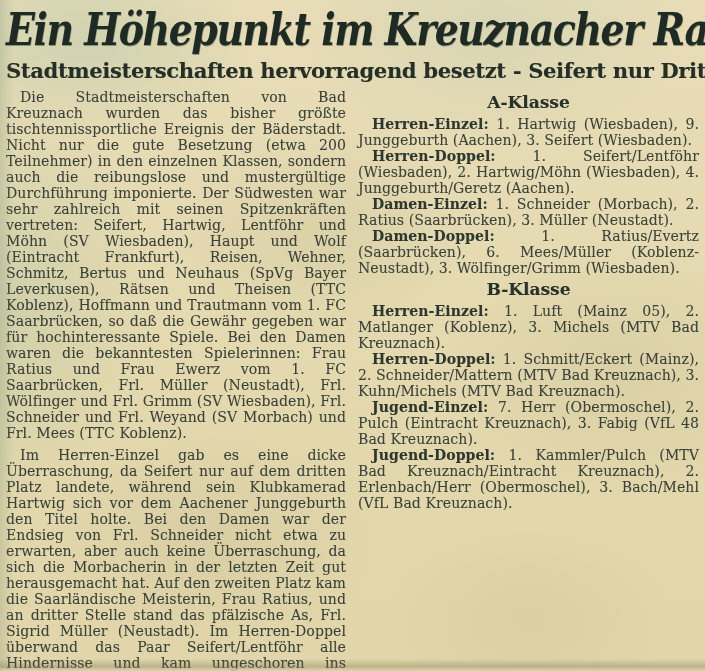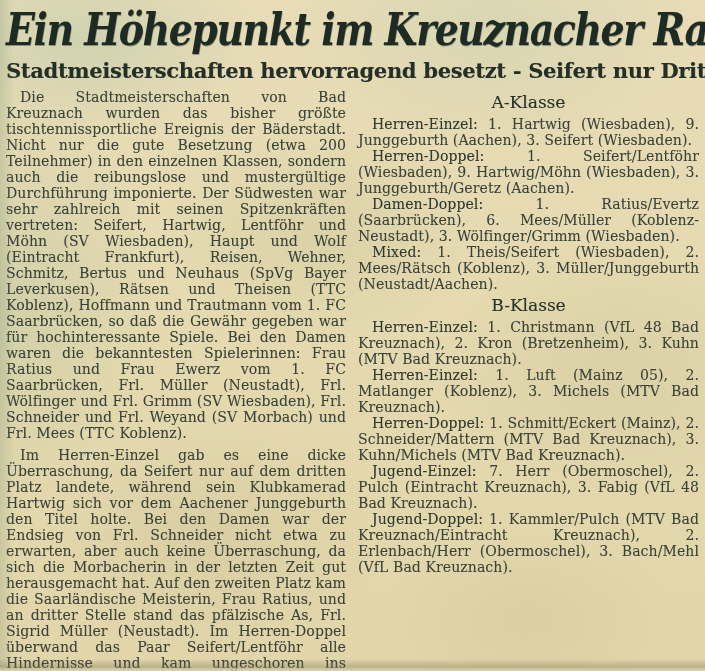--- a/index.html
+++ b/index.html
@@ -73,28 +73,28 @@
     line-height: 16px;
     text-align: justify;
     text-indent: 14px;
     letter-spacing: 0.1px;
     color: #39423a;
     text-shadow: 0.3px 0.3px 0 rgba(57,66,58,0.25);
   }
   .col p.para-2 { margin-top: 6px; }
   .section-title {
     text-align: center;
-    font-weight: normal;
+    font-weight: bold;
     font-size: 17px;
     color: #27322b;
     margin: 3px 0 4px 0;
     text-shadow: 0.4px 0.4px 0 rgba(39,50,43,0.3);
   }
   .section-title.spaced { }
-  .entry-label { font-weight: normal; color: #2c3730; }
+  .entry-label { font-weight: bold; color: #2c3730; }
 </style>
 </head>
 <body>
 
 <div class="page">
 
   <h1 class="headline"><span class="stretch">Ein Höhepunkt im Kreuznacher Raum</span></h1>
 
   <h2 class="subheadline">Stadtmeisterschaften hervorragend besetzt - Seifert nur Dritter</h2>
 
@@ -102,26 +102,25 @@
 
     <div class="col col-left">
       <p class="para-1">Die Stadtmeisterschaften von Bad Kreuznach wurden das bisher größte tischtennissportliche Ereignis der Bäderstadt. Nicht nur die gute Besetzung (etwa 200 Teilnehmer) in den einzelnen Klassen, sondern auch die reibungslose und mustergültige Durchführung imponierte. Der Südwesten war sehr zahlreich mit seinen Spitzenkräften vertreten: Seifert, Hartwig, Lentföhr und Möhn (SV Wiesbaden), Haupt und Wolf (Eintracht Frankfurt), Reisen, Wehner, Schmitz, Bertus und Neuhaus (SpVg Bayer Leverkusen), Rätsen und Theisen (TTC Koblenz), Hoffmann und Trautmann vom 1. FC Saarbrücken, so daß die Gewähr gegeben war für hochinteressante Spiele. Bei den Damen waren die bekanntesten Spielerinnen: Frau Ratius und Frau Ewerz vom 1. FC Saarbrücken, Frl. Müller (Neustadt), Frl. Wölfinger und Frl. Grimm (SV Wiesbaden), Frl. Schneider und Frl. Weyand (SV Morbach) und Frl. Mees (TTC Koblenz).</p>
       <p class="para-2">Im Herren-Einzel gab es eine dicke Überraschung, da Seifert nur auf dem dritten Platz landete, während sein Klubkamerad Hartwig sich vor dem Aachener Junggeburth den Titel holte. Bei den Damen war der Endsieg von Frl. Schneider nicht etwa zu erwarten, aber auch keine Überraschung, da sich die Morbacherin in der letzten Zeit gut herausgemacht hat. Auf den zweiten Platz kam die Saarländische Meisterin, Frau Ratius, und an dritter Stelle stand das pfälzische As, Frl. Sigrid Müller (Neustadt). Im Herren-Doppel überwand das Paar Seifert/Lentföhr alle Hindernisse und kam ungeschoren ins Endspiel, wo Hartwig/Möhn den beiden Erstgenannten den Sieg überlassen mußten.</p>
     </div>
 
     <div class="col col-right">
 
       <h3 class="section-title">A-Klasse</h3>
       <p><span class="entry-label">Herren-Einzel:</span> <span>1. Hartwig (Wiesbaden), 9. Junggeburth (Aachen), 3. Seifert (Wiesbaden).</span></p>
-      <p><span class="entry-label">Herren-Doppel:</span> <span>1. Seifert/Lentföhr (Wiesbaden), 9. Hartwig/Möhn (Wiesbaden), 3. Junggeburth/Geretz (Aachen).</span></p>
+      <p><span class="entry-label">Herren-Doppel:</span> <span>1. Seifert/Lentföhr (Wiesbaden), 2. Hartwig/Möhn (Wiesbaden), 4. Junggeburth/Geretz (Aachen).</span></p>
+      <p><span class="entry-label">Damen-Einzel:</span> <span>1. Schneider (Morbach), 2. Ratius (Saarbrücken), 3. Müller (Neustadt).</span></p>
       <p><span class="entry-label">Damen-Doppel:</span> <span>1. Ratius/Evertz (Saarbrücken), 6. Mees/Müller (Koblenz-Neustadt), 3. Wölfinger/Grimm (Wiesbaden).</span></p>
-      <p><span class="entry-label">Mixed:</span> <span>1. Theis/Seifert (Wiesbaden), 2. Mees/Rätsch (Koblenz), 3. Müller/Junggeburth (Neustadt/Aachen).</span></p>
 
       <h3 class="section-title spaced">B-Klasse</h3>
-      <p><span class="entry-label">Herren-Einzel:</span> <span>1. Christmann (VfL 48 Bad Kreuznach), 2. Kron (Bretzenheim), 3. Kuhn (MTV Bad Kreuznach).</span></p>
 
       <p><span class="entry-label">Herren-Einzel:</span> <span>1. Luft (Mainz 05), 2. Matlanger (Koblenz), 3. Michels (MTV Bad Kreuznach).</span></p>
       <p><span class="entry-label">Herren-Doppel:</span> <span>1. Schmitt/Eckert (Mainz), 2. Schneider/Mattern (MTV Bad Kreuznach), 3. Kuhn/Michels (MTV Bad Kreuznach).</span></p>
       <p><span class="entry-label">Jugend-Einzel:</span> <span>7. Herr (Obermoschel), 2. Pulch (Eintracht Kreuznach), 3. Fabig (VfL 48 Bad Kreuznach).</span></p>
       <p><span class="entry-label">Jugend-Doppel:</span> <span>1. Kammler/Pulch (MTV Bad Kreuznach/Eintracht Kreuznach), 2. Erlenbach/Herr (Obermoschel), 3. Bach/Mehl (VfL Bad Kreuznach).</span></p>
 
     </div>
   </div>
 </div>
 

